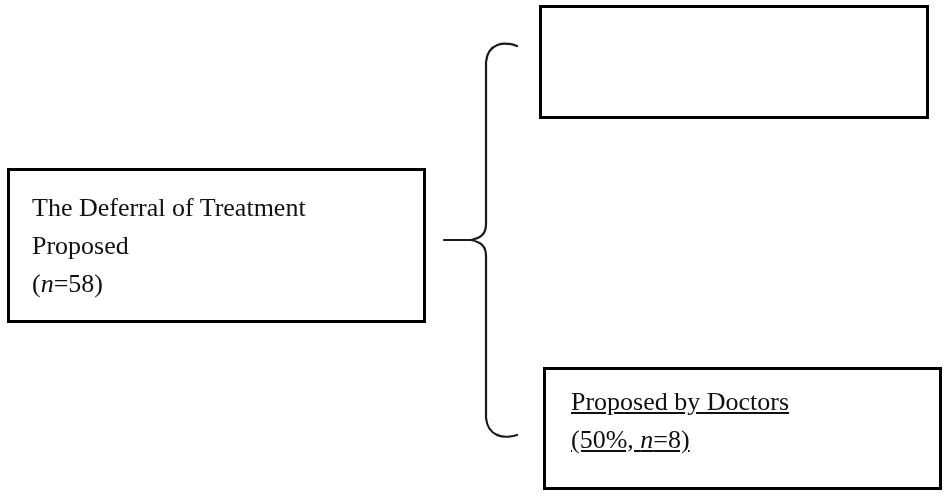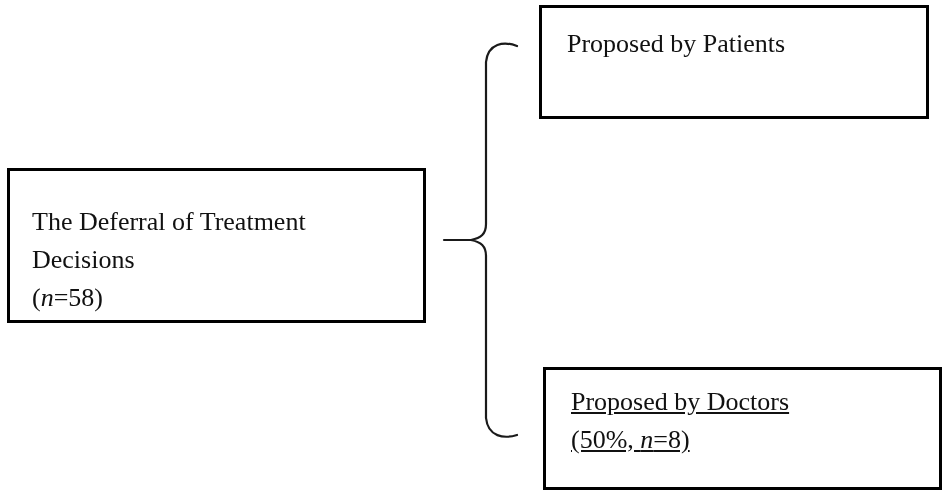--- a/index.html
+++ b/index.html
@@ -26,21 +26,21 @@
     white-space: nowrap;
   }
   .box .stat i {
     font-style: italic;
   }
   .box-root {
     left: 7px;
     top: 168px;
     width: 419px;
     height: 155px;
-    padding: 32px 8px 0 22px;
+    padding: 18px 8px 0 22px;
   }
   .box-patients {
     left: 539px;
     top: 5px;
     width: 390px;
     height: 114px;
     padding: 17px 8px 0 25px;
   }
   .box-doctors {
     left: 543px;
@@ -78,26 +78,25 @@
              C 504 41 488 43 486 62
              L 486 224
              C 486 234 481 238 471 240
              C 481 242 486 246 486 256
              L 486 418
              C 488 437 504 439 517 435"></path>
   </svg>
 
   <div class="box box-root">
     <div class="line">The Deferral of Treatment</div>
-    <div class="line">Decisions</div>
+    <div class="line">Proposed</div>
     <div class="line stat"><span>(</span><i>n</i><span>=58)</span></div>
   </div>
 
   <div class="box box-patients">
-    <div class="line">Proposed by Patients</div>
   </div>
 
   <div class="box box-doctors">
     <div class="line">Proposed by Doctors</div>
     <div class="line stat"><span>(50%, </span><i>n</i><span>=8)</span></div>
   </div>
 
 </div>
 
 </body></html>

